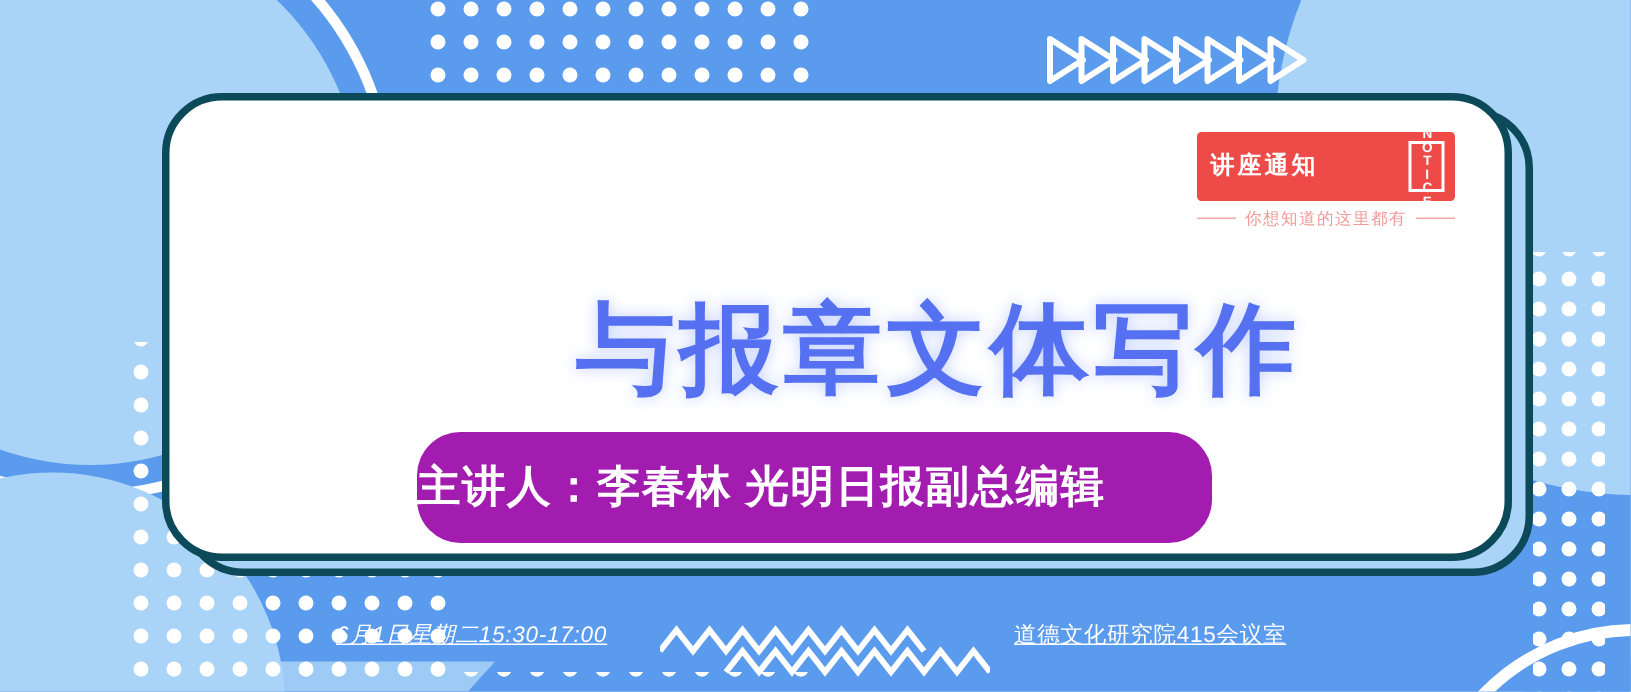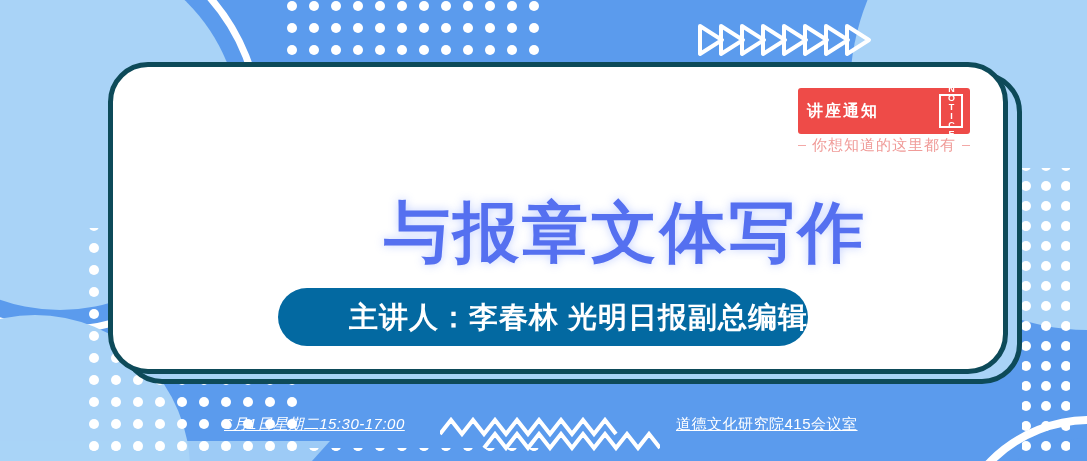--- a/index.html
+++ b/index.html
@@ -57,42 +57,42 @@
     letter-spacing:-1px;
     display:flex;align-items:center;justify-content:center;
     line-height:1;
   }
   .badge-sub{
     position:absolute;left:0;top:50px;width:172px;height:14px;
     display:flex;align-items:center;justify-content:center;gap:6px;
   }
   .badge-rule{flex:1;height:1px;background:#f3a8a6;}
   .badge-subtext{
-    color:#f09b98;font-size:15px;letter-spacing:1px;white-space:nowrap;
+    color:#f09b98;font-size:11px;letter-spacing:1px;white-space:nowrap;
   }
 
   
   .title1,.title2{
     position:absolute;
     color:#5570f0;
     font-size:66px;font-weight:bold;letter-spacing:3px;
     line-height:1;white-space:nowrap;
     font-family:"DejaVu Sans","Liberation Sans",sans-serif;
     -webkit-text-stroke:2px #ffffff;
     paint-order:stroke fill;
     text-shadow:0 0 10px rgba(120,150,255,.45);
   }
   .title1{left:176px;top:124px;}
   .title2{left:384px;top:200px;}
 
   
   .pill{
-    position:absolute;left:278px;top:288px;width:530px;height:58px;
-    background:#0369a1;border-radius:29px;
-    display:flex;align-items:center;justify-content:flex-end;
+    position:absolute;left:278px;top:288px;width:530px;height:74px;
+    background:#a21caf;border-radius:29px;
+    display:flex;align-items:center;justify-content:flex-start;
   }
   .pill-text{
     color:#ffffff;font-size:29px;font-weight:bold;letter-spacing:1px;
     white-space:nowrap;line-height:1;
   }
 
   
   .foot{
     position:absolute;top:416px;color:#ffffff;font-size:15px;
     letter-spacing:.5px;white-space:nowrap;line-height:1;text-decoration:underline;

